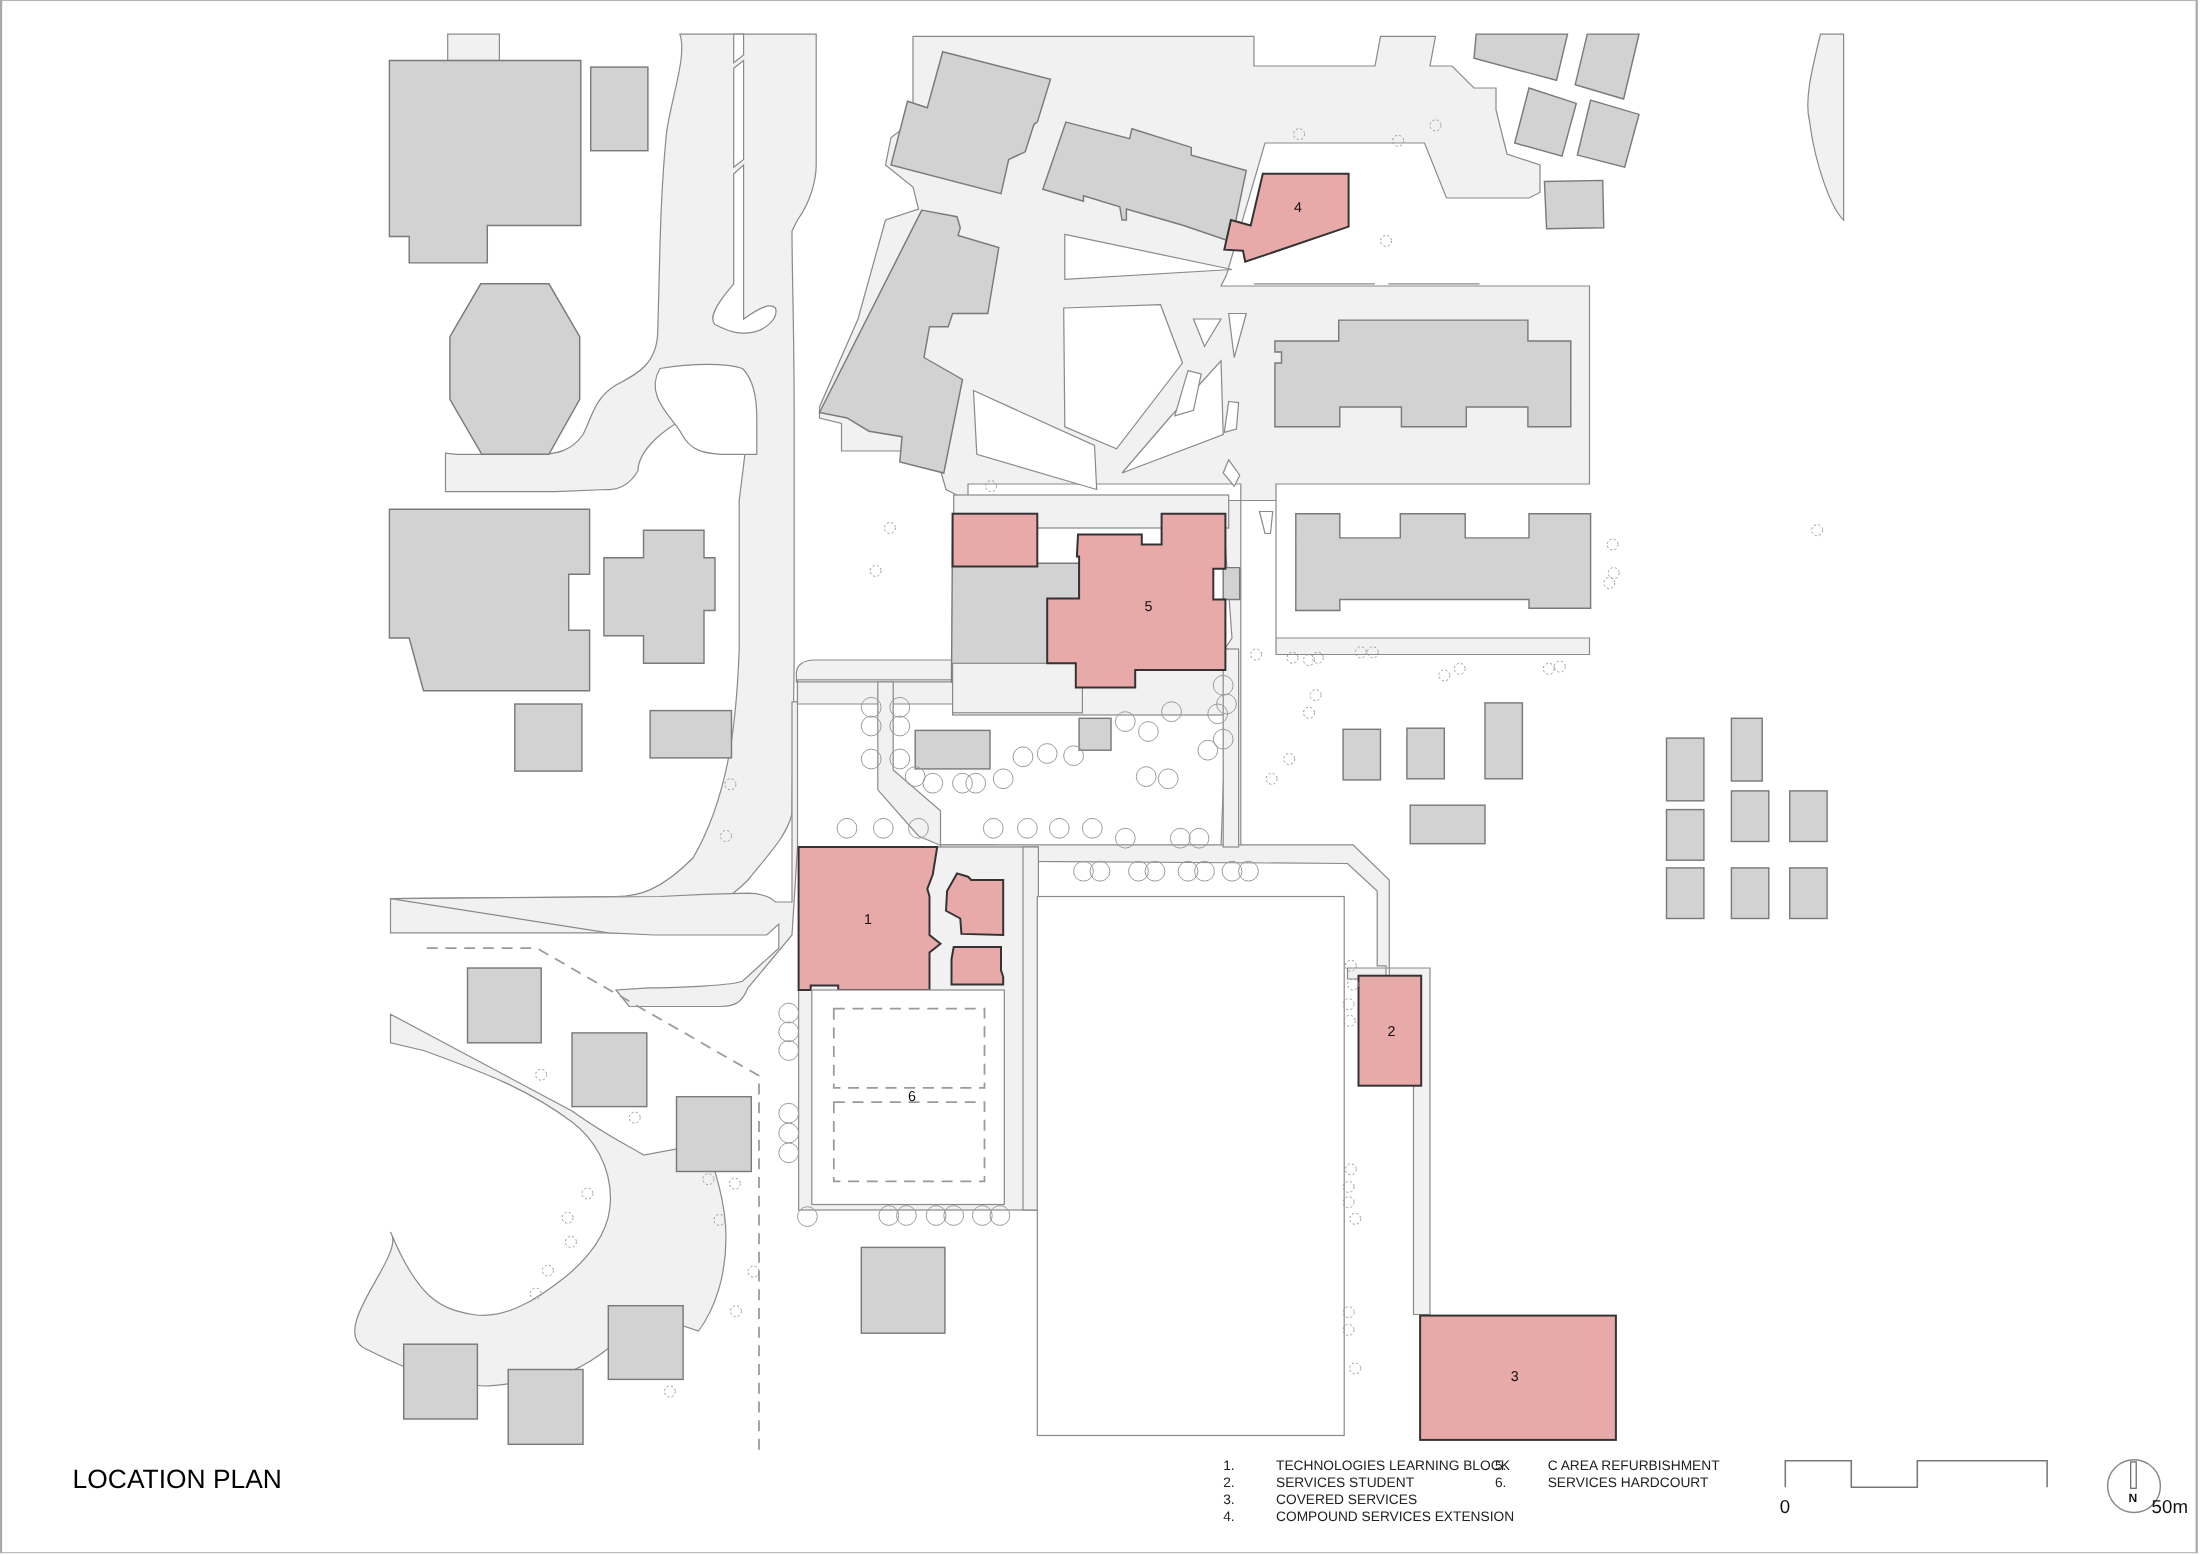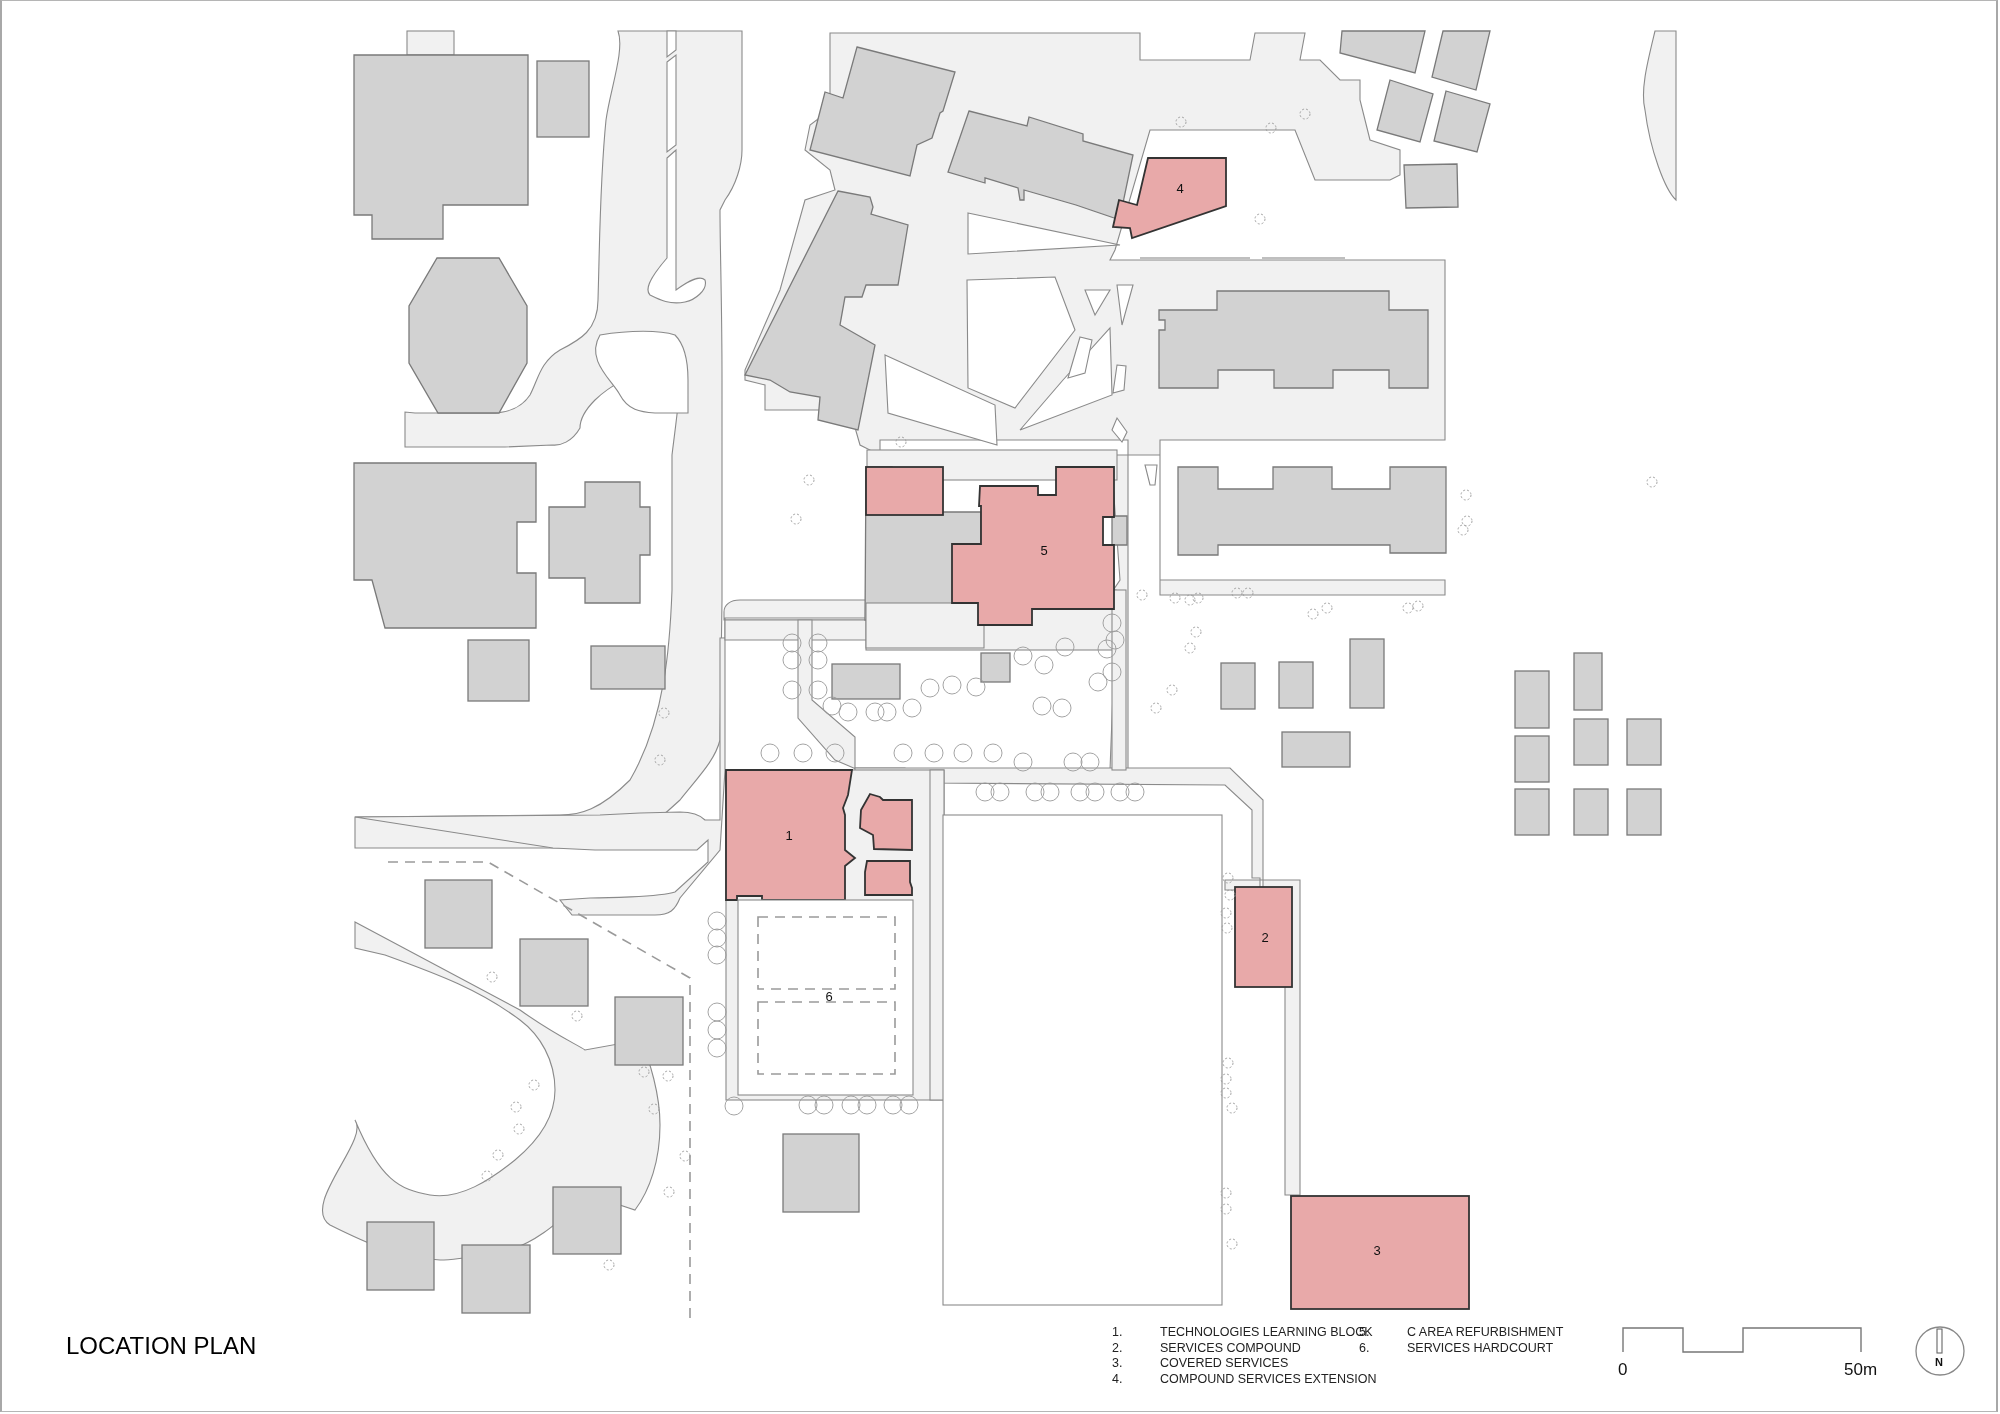--- a/index.html
+++ b/index.html
@@ -292,21 +292,21 @@
 
 <div class="title">LOCATION PLAN</div>
 
 <div class="legend" style="left:1100px;">
   <div class="row">
       <span class="n">1.</span>
       <span>TECHNOLOGIES LEARNING BLOCK</span>
     </div>
   <div class="row">
       <span class="n">2.</span>
-      <span>SERVICES COMPOUND</span>
+      <span>SERVICES STUDENT</span>
     </div>
   <div class="row">
       <span class="n">3.</span>
       <span>COVERED SERVICES</span>
     </div>
   <div class="row">
       <span class="n">4.</span>
       <span>COMPOUND SERVICES EXTENSION</span>
     </div>
 </div>
@@ -315,14 +315,14 @@
       <span class="n">5.</span>
       <span>C AREA REFURBISHMENT</span>
     </div>
   <div class="row">
       <span class="n">6.</span>
       <span>SERVICES HARDCOURT</span>
     </div>
 </div>
 
 <div class="scale-lbl" style="left:1618px; top:1360px;">0</div>
-<div class="scale-lbl" style="left:1844px; top:1360px;">50m</div>
+<div class="scale-lbl" style="left:1956px; top:1360px;">50m</div>
 <div class="north-n" style="left:1935px; top:1356px;">N</div>
 
 </body></html>

